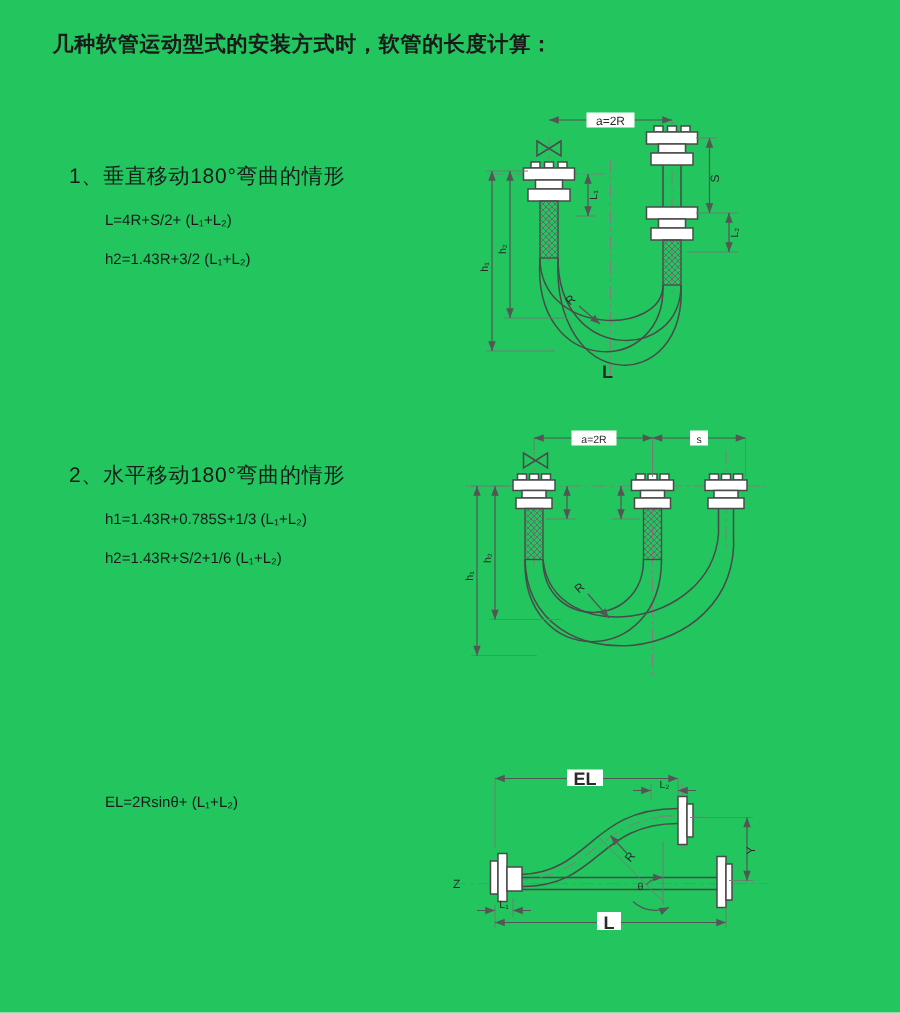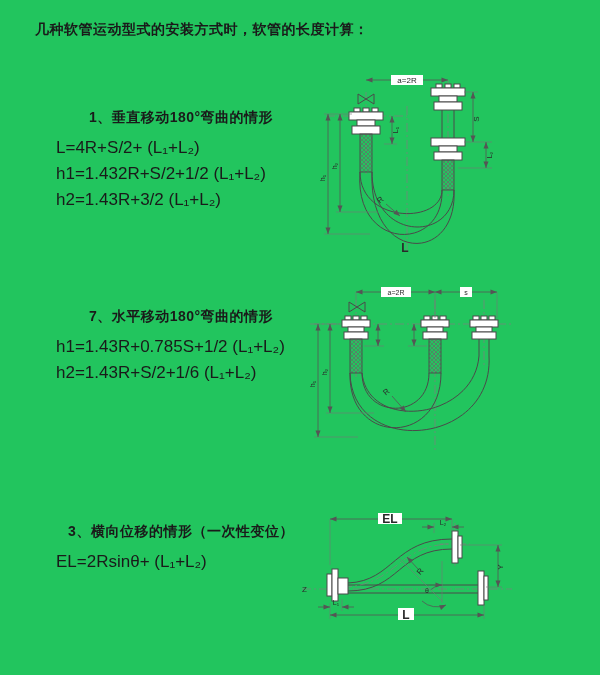--- a/index.html
+++ b/index.html
@@ -2,22 +2,22 @@
 <html><head>
 <meta charset="utf-8">
 <style>
   html,body{margin:0;padding:0;background:#e8e8e8;}
   .canvas{
     position:relative;width:600px;height:675px;background:#22c55e;
     font-family:"Liberation Sans","DejaVu Sans",sans-serif;color:#1a1a1a;overflow:hidden;padding-left:39px;
   }
   .page-title{position:absolute;left:35px;top:21px;font-size:14px;font-weight:700;letter-spacing:.5px;}
   .section{position:absolute;left:46px;width:270px;}
-  .section-heading{font-size:14px;font-weight:700;letter-spacing:.5px;margin-bottom:8px;text-align:center;}
-  .formula{font-size:17px;line-height:26px;margin-left:10px;white-space:nowrap;}
+  .section-heading{font-size:14px;font-weight:400;letter-spacing:.5px;margin-bottom:8px;}
+  .formula{font-size:10px;line-height:26px;margin-left:24px;white-space:nowrap;}
   svg{position:absolute;}
   .dim{stroke:#555;stroke-width:.8;fill:none;}
   .ext{stroke:#777;stroke-width:.6;fill:none;}
   .cl{stroke:#808080;stroke-width:.7;fill:none;stroke-dasharray:9 3 2 3;}
   .hose{stroke:#4a4a4a;stroke-width:1;fill:none;}
   .part{fill:#fff;stroke:#4a4a4a;stroke-width:1;}
   .braid{stroke:#4a4a4a;stroke-width:.9;}
   .valve{fill:none;stroke:#4a4a4a;stroke-width:1;}
   text{fill:#2a2a2a;}
   .dlabel{font-size:8px;}
@@ -28,32 +28,30 @@
 </head>
 <body>
 
 <div class="canvas">
 
   <div class="page-title">几种软管运动型式的安装方式时，软管的长度计算：</div>
 
   <div class="section" style="top:109px;">
     <div class="section-heading">1、垂直移动180°弯曲的情形</div>
     <div class="formula">L=4R+S/2+ (L₁+L₂)</div>
-    <div class="formula">h1=1.432R+S/2+1/2 (L₁+L₂)</div>
     <div class="formula">h2=1.43R+3/2 (L₁+L₂)</div>
   </div>
 
   <div class="section" style="top:308px;">
-    <div class="section-heading">7、水平移动180°弯曲的情形</div>
-    <div class="formula">h1=1.43R+0.785S+1/2 (L₁+L₂)</div>
+    <div class="section-heading">2、水平移动180°弯曲的情形</div>
+    <div class="formula">h1=1.43R+0.785S+1/3 (L₁+L₂)</div>
     <div class="formula">h2=1.43R+S/2+1/6 (L₁+L₂)</div>
   </div>
 
   <div class="section" style="top:523px;">
-    <div class="section-heading">3、横向位移的情形（一次性变位）</div>
     <div class="formula">EL=2Rsinθ+ (L₁+L₂)</div>
   </div>
 
   <svg width="264" height="200" viewBox="0 0 264 200" style="left:296px;top:66px;">
     <defs>
       <marker id="aw1" markerWidth="8" markerHeight="8" refX="7" refY="4" orient="auto-start-reverse" markerUnits="userSpaceOnUse">
         <path d="M0.5,1.5 L7,4 L0.5,6.5 Z" fill="#555"></path>
       </marker>
       <pattern id="ht1" width="4" height="4" patternUnits="userSpaceOnUse">
         <path d="M0,0 L4,4 M4,0 L0,4" stroke="#666" stroke-width="0.6"></path>

